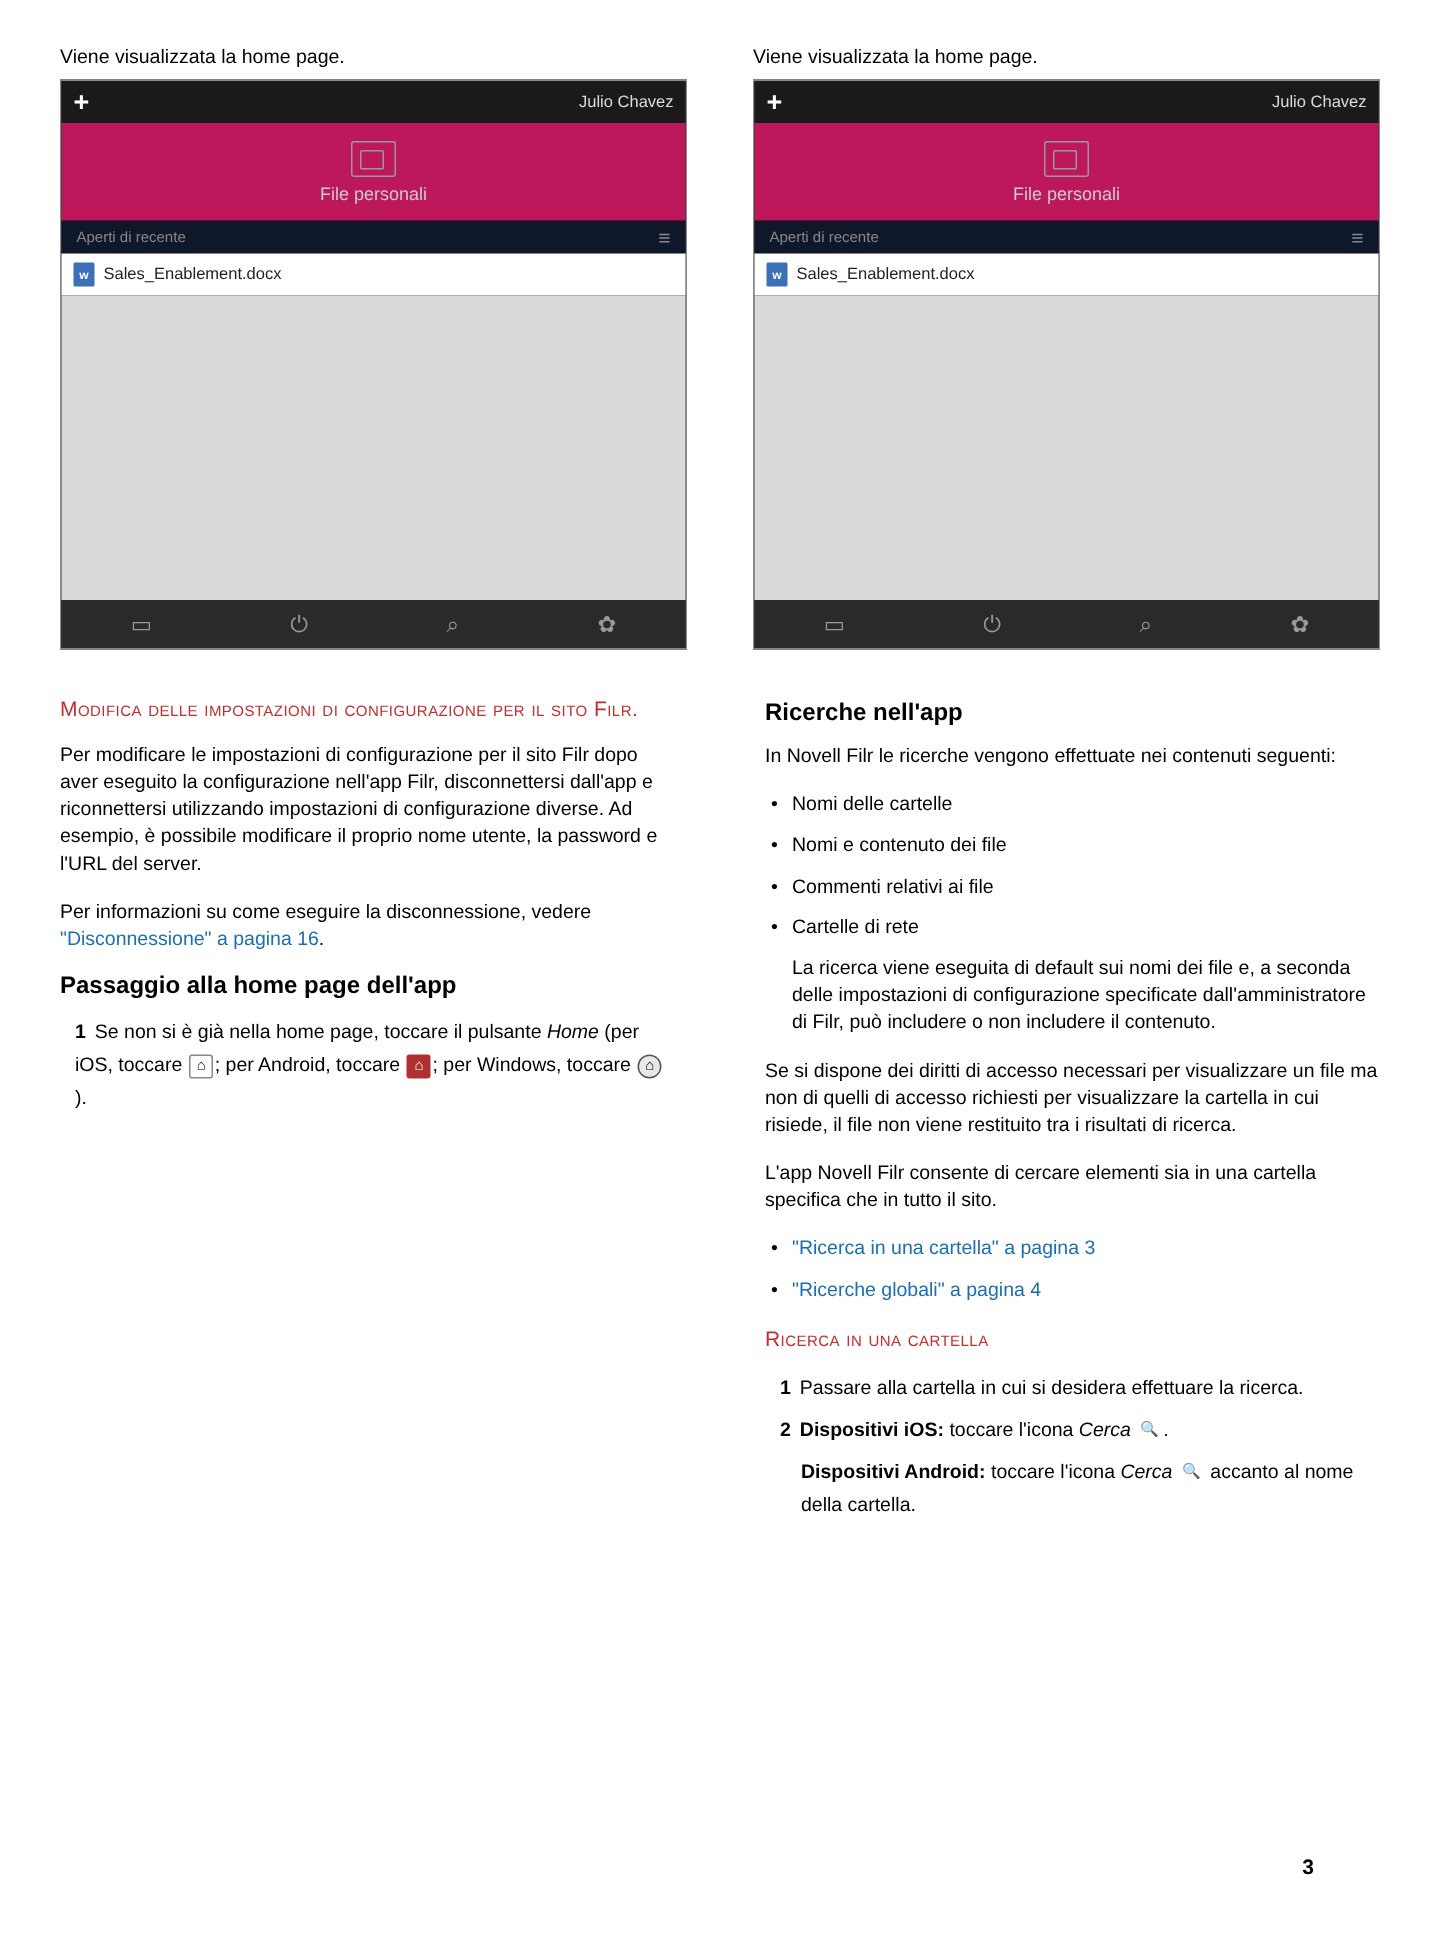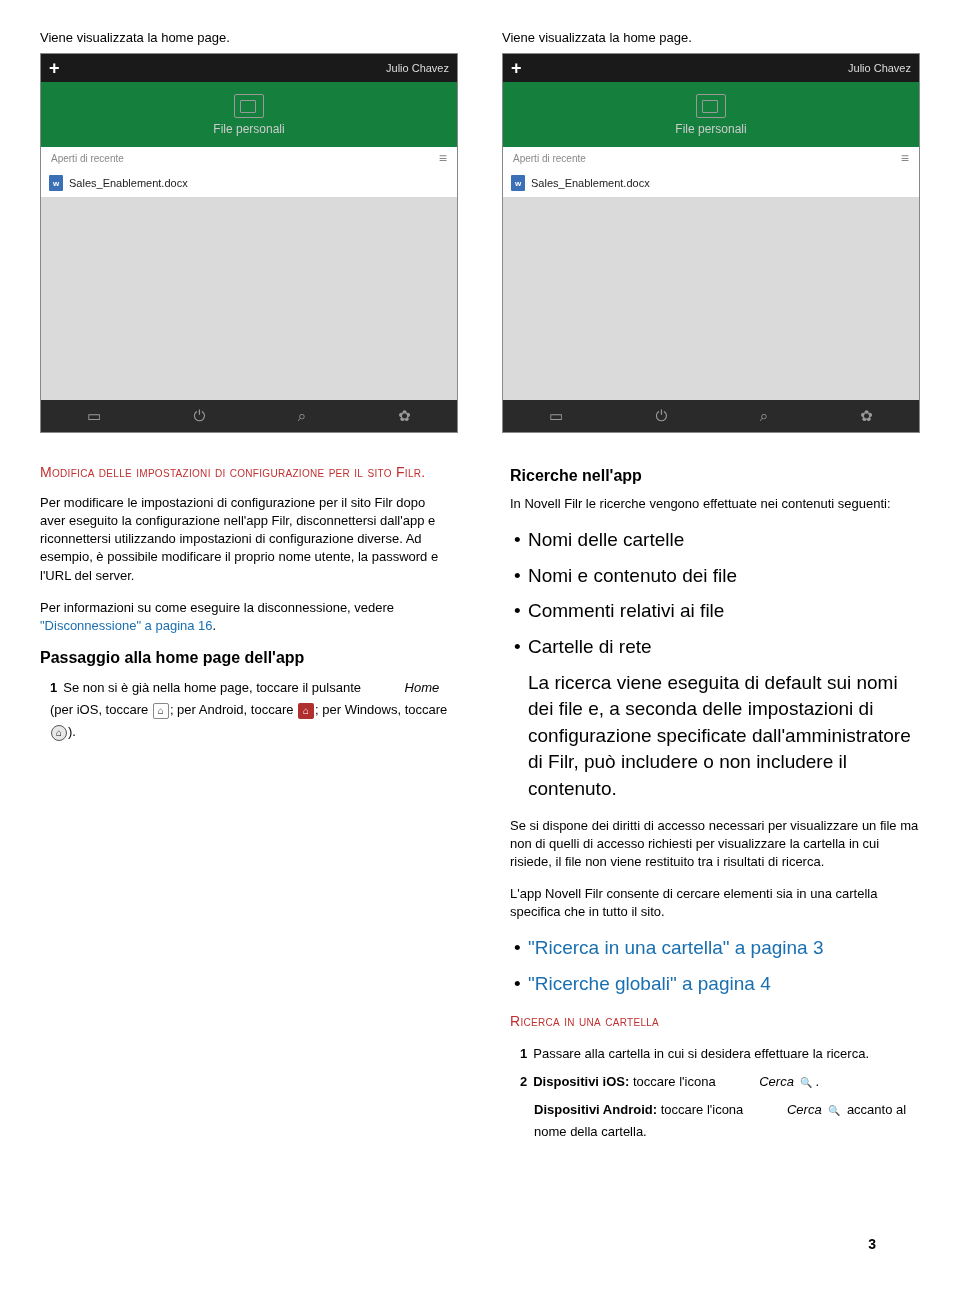--- a/index.html
+++ b/index.html
@@ -41,21 +41,21 @@
     padding: 0 8px;
     color: #ddd;
     font-size: 11px;
   }
   .plus-icon {
     color: #fff;
     font-size: 18px;
     font-weight: bold;
   }
   .mock-header {
-    background: #15803d;
+    background: #be185d;
     height: 65px;
     display: flex;
     align-items: center;
     justify-content: center;
     flex-direction: column;
     color: #ccc;
     font-size: 12px;
     position: relative;
   }
   .folder-icon {
@@ -68,21 +68,21 @@
   }
   .folder-icon::before {
     content:"";
     position:absolute;
     left:5px; top:5px;
     width:14px; height:11px;
     border:1.5px solid #999;
     border-radius:1px;
   }
   .mock-subheader {
-    background: #ffffff;
+    background: #0f172a;
     height: 22px;
     display: flex;
     align-items: center;
     justify-content: space-between;
     padding: 0 10px;
     color: #888;
     font-size: 10px;
   }
   .ham { font-size: 14px; color: #888; }
   .mock-filerow {
@@ -178,38 +178,38 @@
   .inline-icon.circle { border-radius: 50%; border: 1.5px solid #555; background:#e8e8e8; }
   .inline-icon.magnify { border:none; color:#5a9fd4; }
   .inline-icon.magnify-grey { border:none; color:#777; }
 
   ul.bullets {
     list-style: none;
     padding-left: 18px;
     margin-bottom: 14px;
   }
   ul.bullets li {
-    font-size: 19px;
+    font-size: 13px;
     line-height: 1.4;
     margin-bottom: 9px;
     position: relative;
   }
   ul.bullets li::before {
     content: "•";
     position: absolute;
     left: -14px;
     color: #000;
   }
   ul.bullets li.indented-para {
     list-style: none;
     margin-top: 4px;
   }
   ul.bullets li.indented-para::before { content: ""; }
 
-  .italic { font-style: italic; margin-left: 40px; }
+  .italic { font-style: italic; }
   .bold { font-weight: bold; }
 
   .page-num {
     position: absolute;
     bottom: 18px;
     right: 44px;
     font-size: 14px;
     font-weight: bold;
   }
   .page-wrap { position: relative; min-height: 1240px; }

